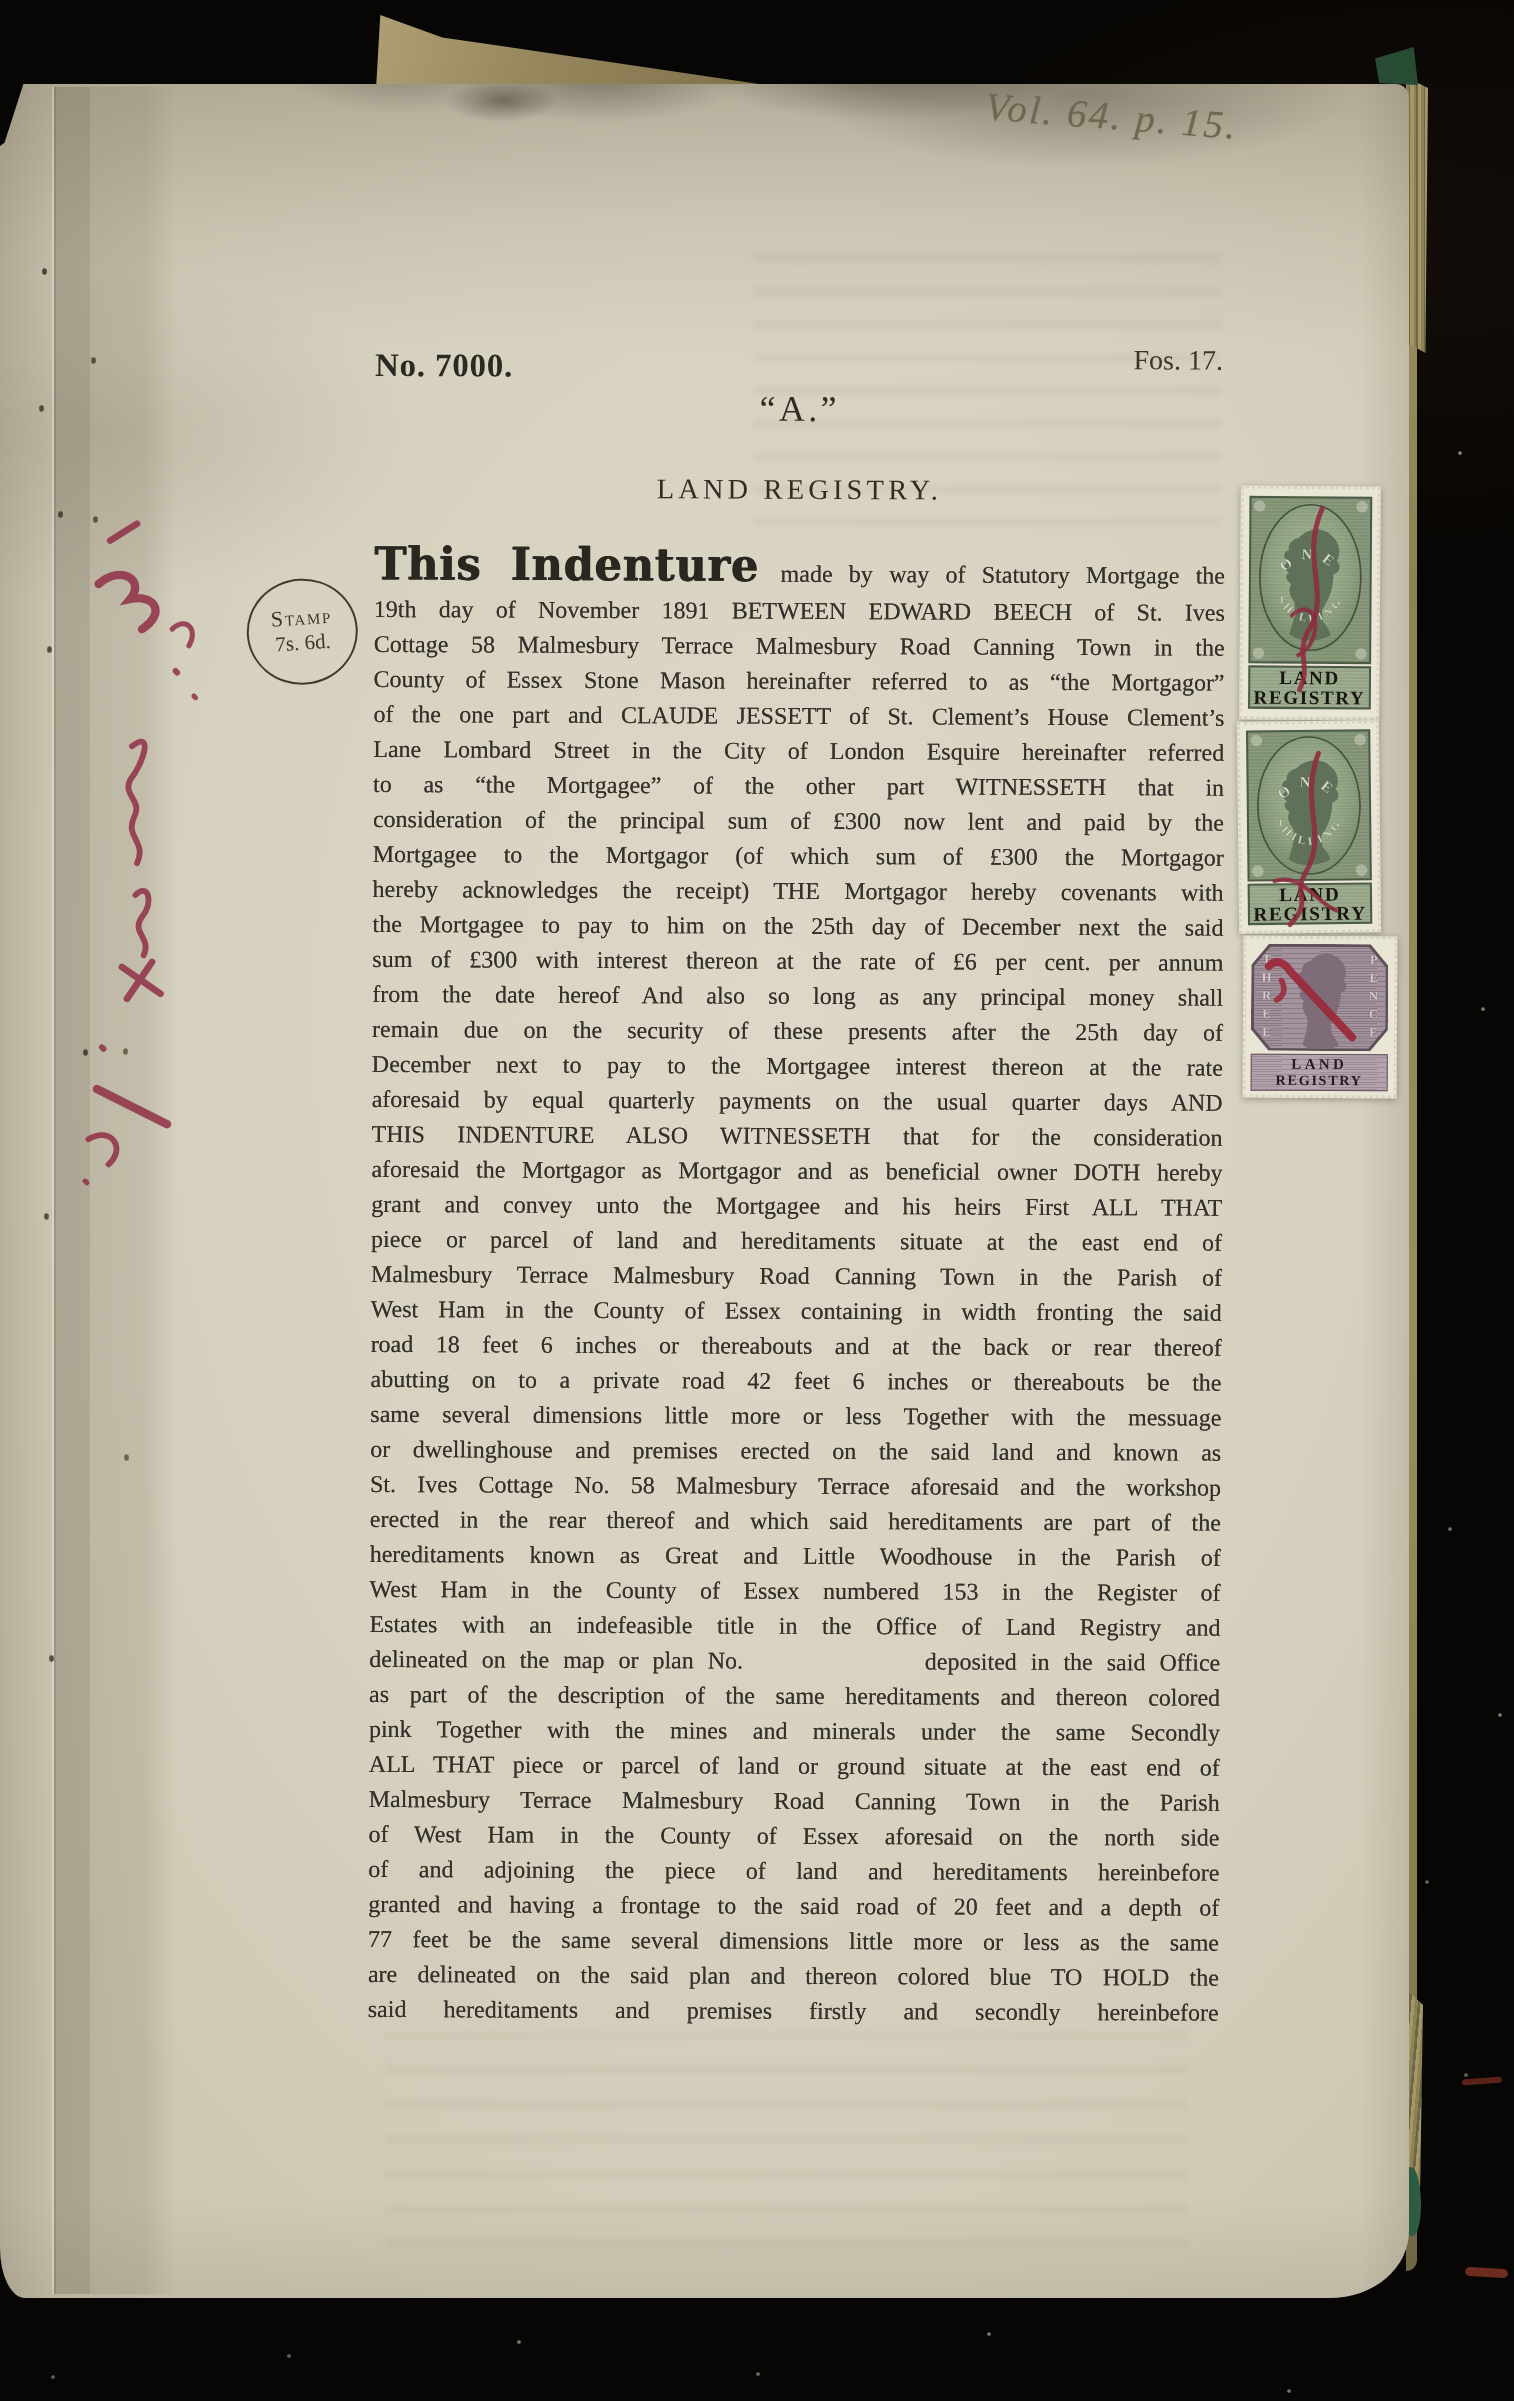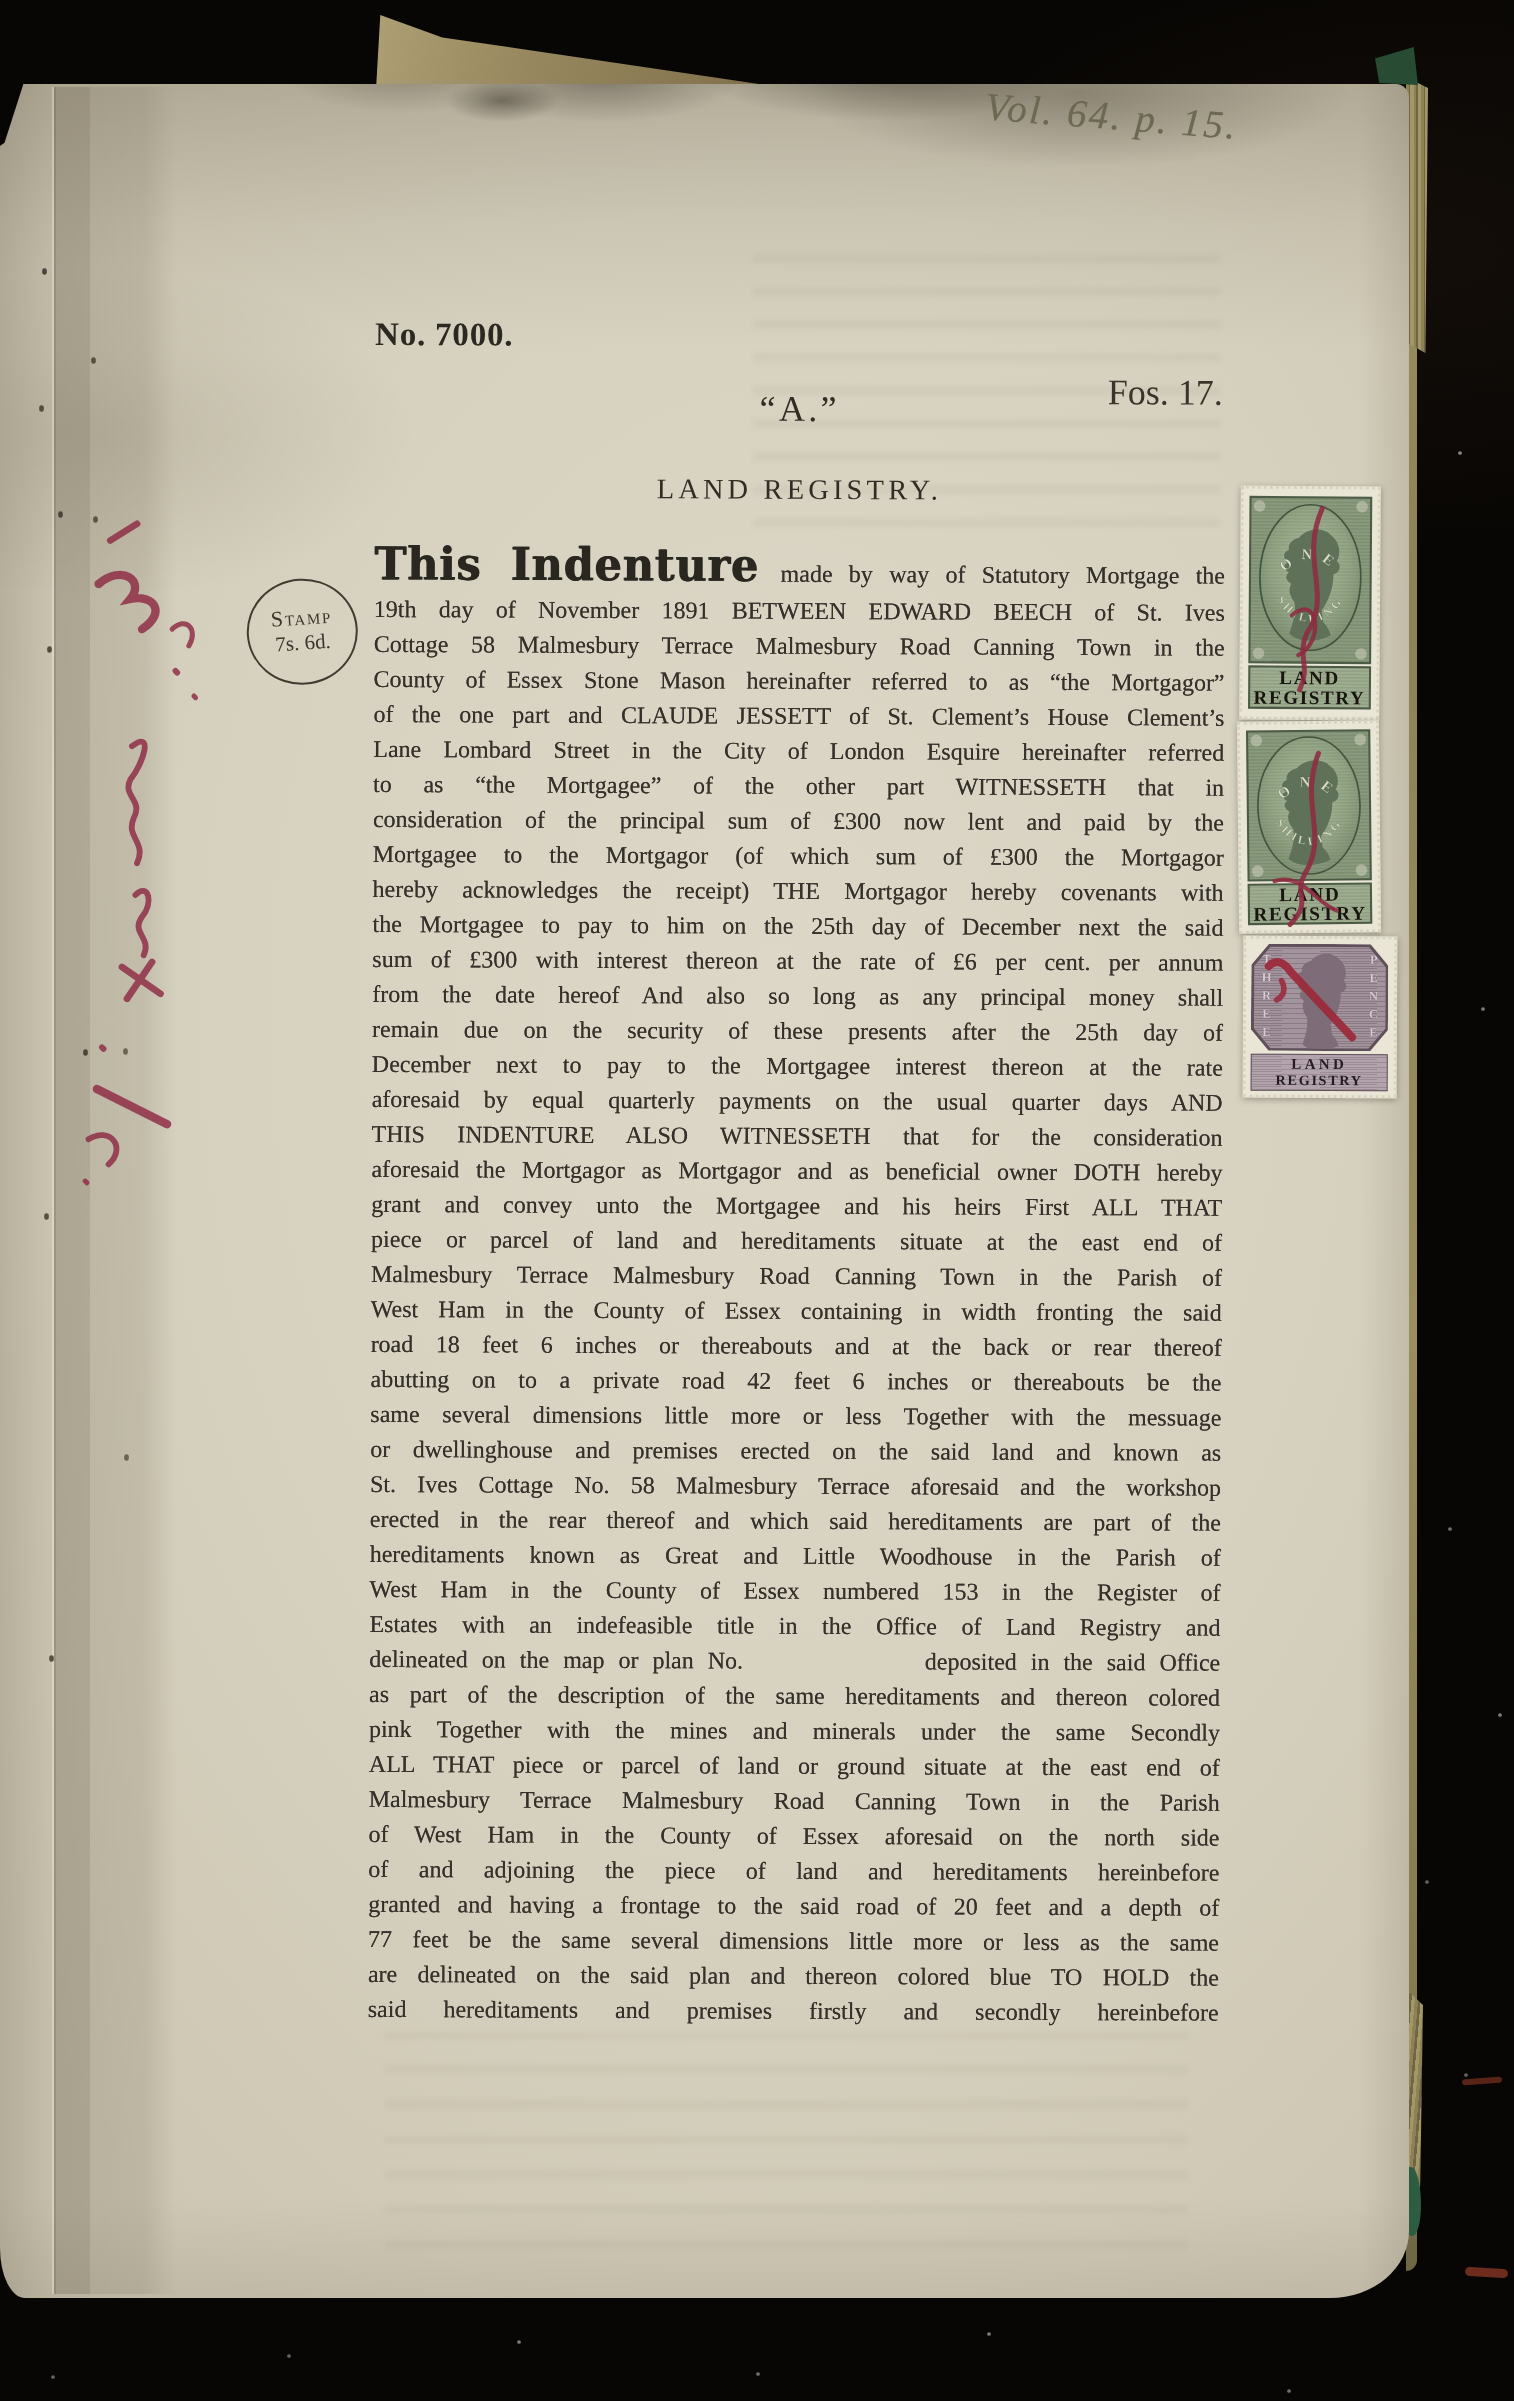--- a/index.html
+++ b/index.html
@@ -70,22 +70,22 @@
   .st2{left:385px;top:2032px;width:803px;height:217px;
     background:repeating-linear-gradient(0deg, rgba(100,92,72,.10) 0 9.2px, transparent 9.2px 35px);}
 
   
   .vol-note{position:absolute;left:985px;top:99px;width:401px;transform:rotate(4.5deg);
     font-style:italic;font-size:39px;color:#6c6952;letter-spacing:2.5px;white-space:nowrap;
     text-shadow:0 0 0.8px rgba(108,105,82,.6);}
 
   
   .content{position:absolute;left:0;top:0;width:1514px;height:2401px;transform:rotate(.25deg);transform-origin:376px 351px;color:#35302a;}
-  .doc-number{position:absolute;left:375px;top:316px;font-size:33px;font-weight:bold;letter-spacing:0.8px;color:#2c2922;}
-  .folio{position:absolute;left:1079px;top:341px;width:144px;text-align:right;font-size:36px;color:#3a352c;margin-top:27px;}
+  .doc-number{position:absolute;left:375px;top:347px;font-size:33px;font-weight:bold;letter-spacing:0.8px;color:#2c2922;}
+  .folio{position:absolute;left:1079px;top:341px;width:144px;text-align:right;font-size:28px;color:#3a352c;}
   .section-letter{position:absolute;left:375px;top:386px;width:850px;text-align:center;font-size:36px;letter-spacing:3.3px;color:#322d24;}
   .office-title{position:absolute;left:375px;top:472px;width:850px;text-align:center;font-size:28.4px;letter-spacing:4.2px;color:#322d24;}
 
   
   .stamp-circle{position:absolute;left:248px;top:579px;width:107px;height:102px;border:2.5px solid #3f3b30;
     border-radius:50%;transform:rotate(-4deg);display:flex;flex-direction:column;align-items:center;justify-content:center;color:#3a362c;}
   .stamp-circle .w1{font-variant:small-caps;font-size:22px;letter-spacing:1.7px;line-height:1.1;}
   .stamp-circle .w2{font-size:21px;line-height:1.3;}
 
   

